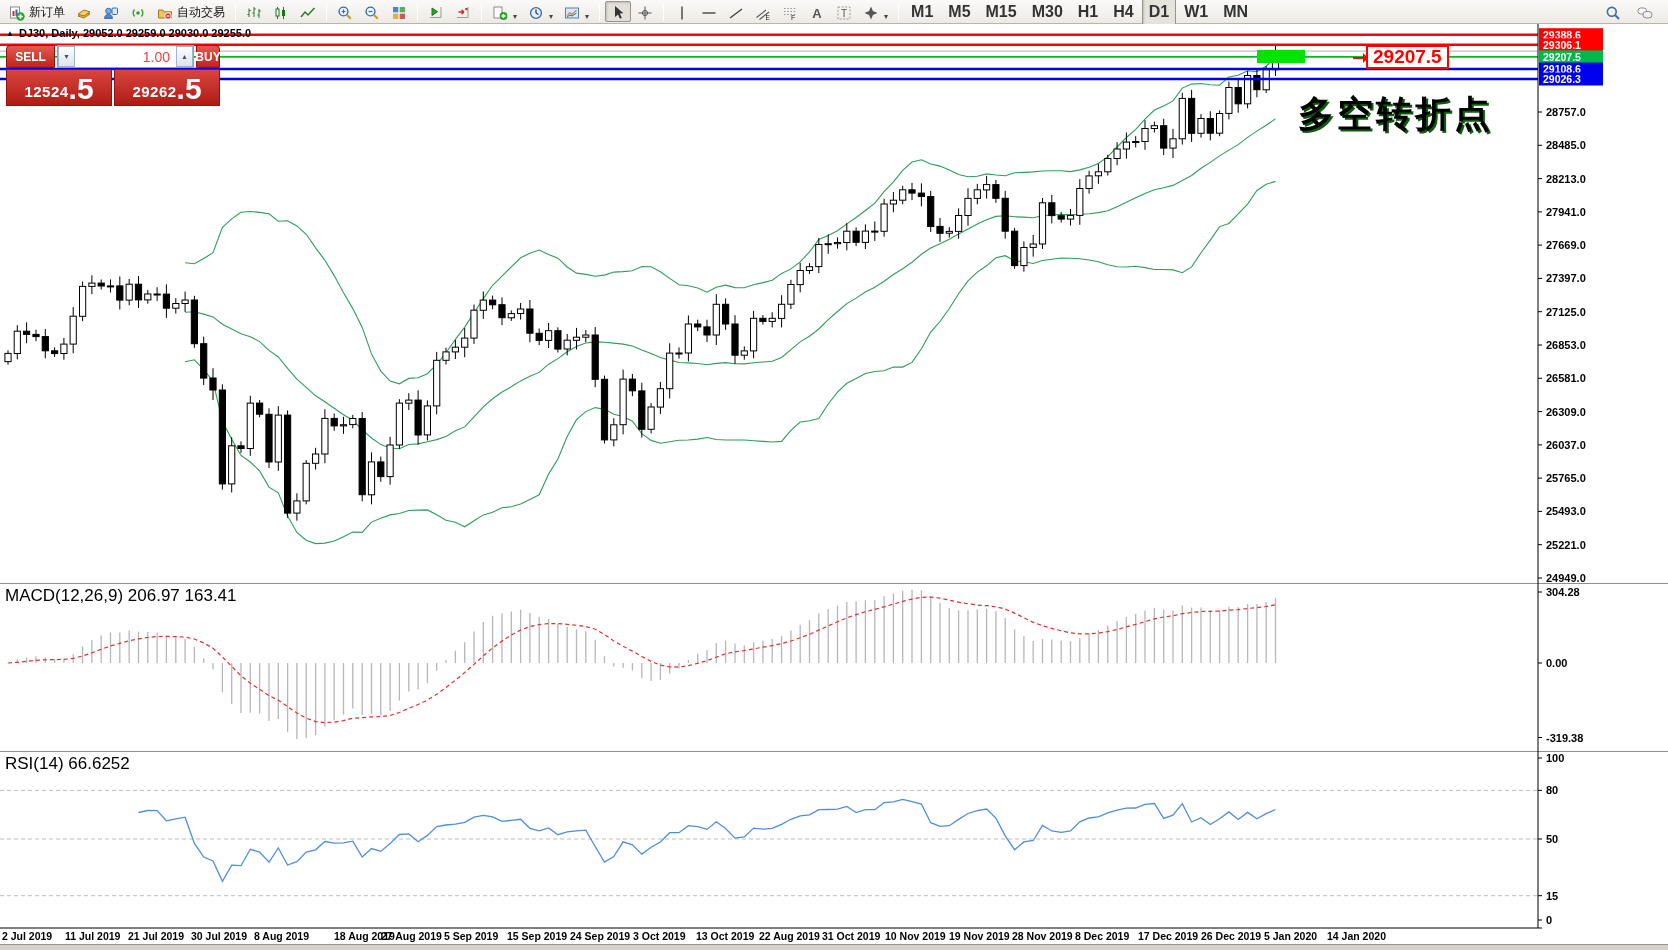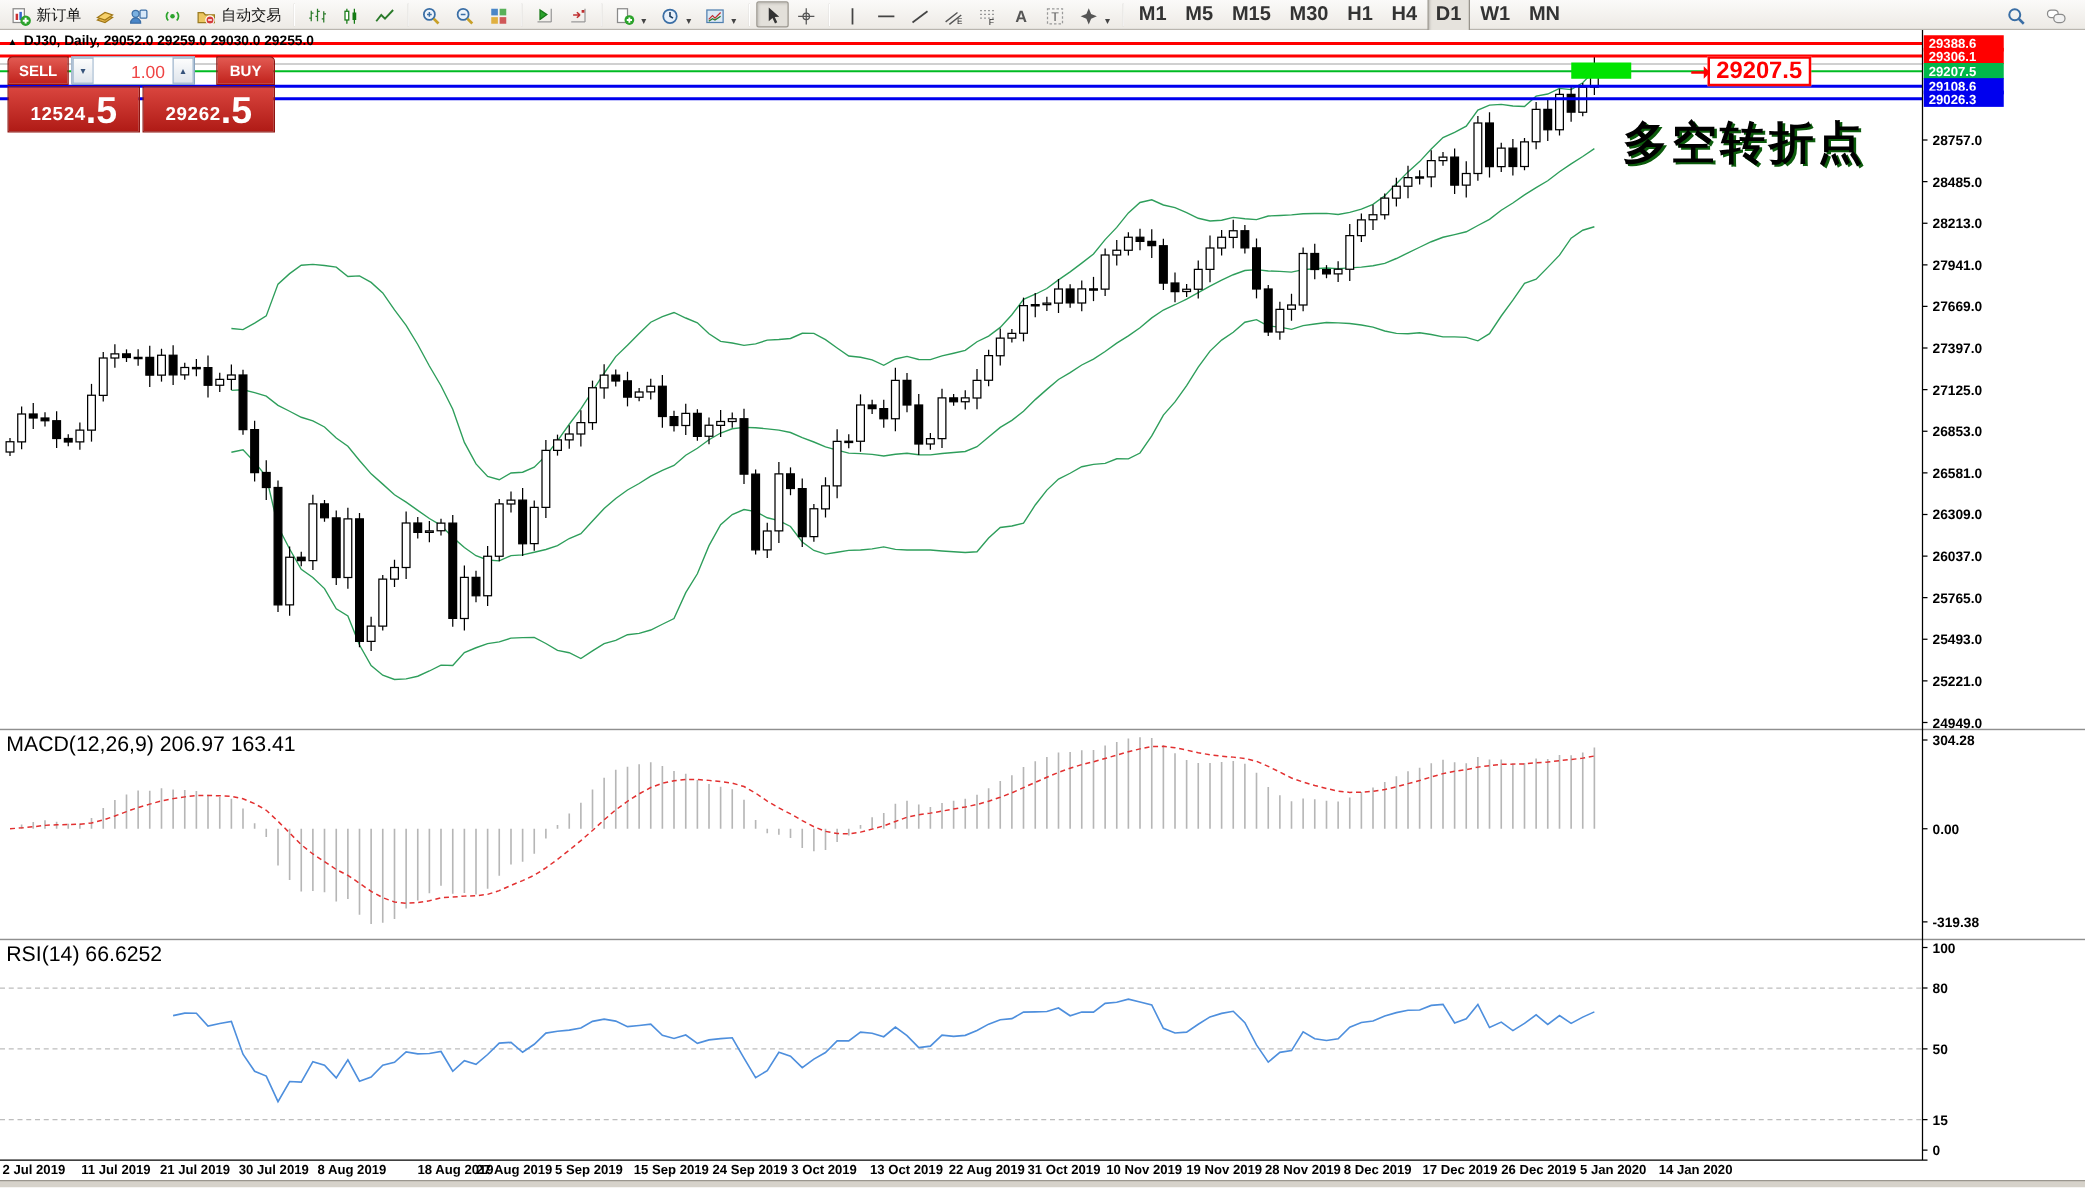--- a/index.html
+++ b/index.html
@@ -42,21 +42,21 @@
   .price-callout .arrow-head { position:absolute; left:-5px; top:6px; width:0; height:0;
     border-left:5px solid #ff0000; border-top:5px solid transparent; border-bottom:5px solid transparent; }
 
   
   .trade-panel { position:absolute; left:6px; top:45px; width:214px; }
   .tp-row1 { display:flex; height:23px; }
   .btn-sell,.btn-buy { width:49px; color:#fff; font-size:12px; font-weight:bold;
     display:flex; align-items:center; justify-content:center;
     background:linear-gradient(#e25a52,#c1221c); border:1px solid #8f1410; }
   .btn-sell { border-radius:4px 0 0 0; }
-  .btn-buy  { border-radius:0 4px 0 0; width:47px;margin-left:15px; }
+  .btn-buy  { border-radius:0 4px 0 0; width:24px; }
   .vol-box { flex:1; display:flex; border:1px solid #8aa4c0; background:#fff; margin:0 2px; }
   .vol-step { width:17px; background:linear-gradient(#fdfdfd,#dfe5ec); border:1px solid #9db4cc;
     color:#35527a; font-size:8px; display:flex; align-items:center; justify-content:center; }
   .vol-value { flex:1; font-size:14px; color:#ef4444; display:flex; align-items:center;
     justify-content:flex-end; padding-right:6px; background:#fff; }
   .tp-row2 { display:flex; gap:2px; margin-top:1px; height:37px; }
   .price-box { flex:1; background:linear-gradient(#d9453e,#b01b16); border:1px solid #8f1410;
     color:#fff; display:flex; align-items:flex-end; justify-content:center; padding-bottom:3px; }
   .price-main { font-size:15px; font-weight:bold; letter-spacing:.5px; margin-bottom:2px; }
   .price-frac { font-size:30px; font-weight:bold; line-height:26px; }

